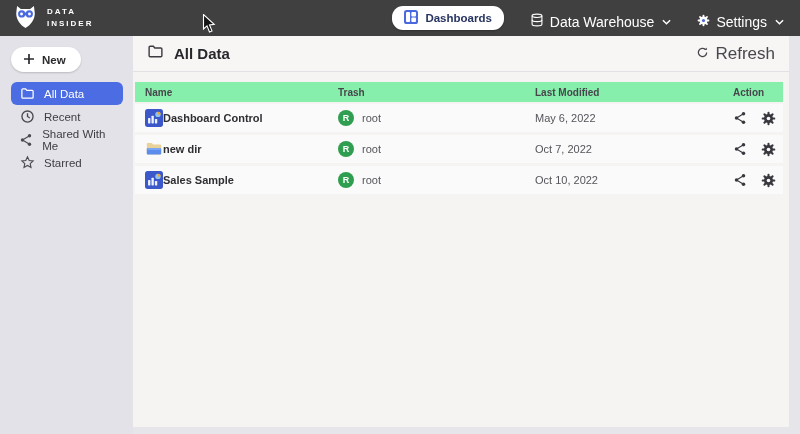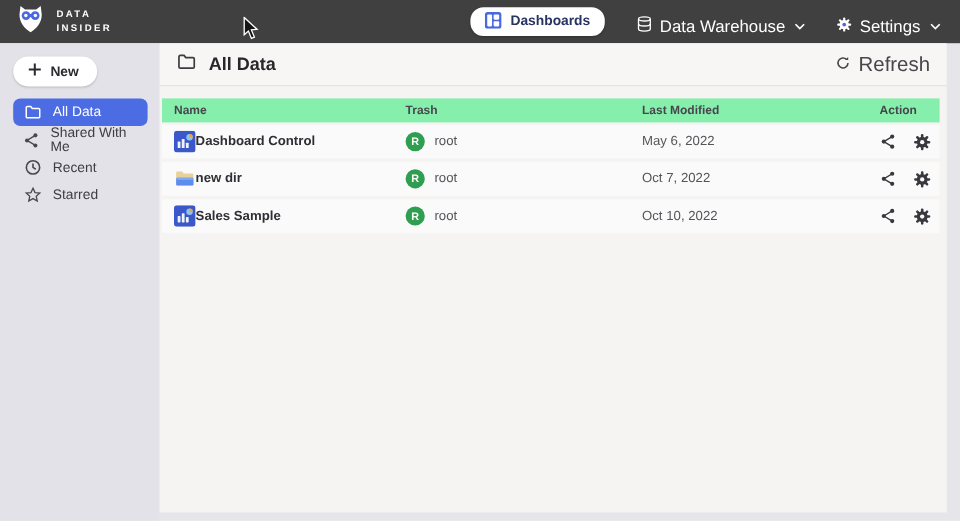--- a/index.html
+++ b/index.html
@@ -152,38 +152,38 @@
           <span class="ic">
             <svg viewBox="0 0 24 24" width="15" height="15" fill="none" stroke="currentColor" stroke-width="2">
               <path d="M3 6 a1.5 1.5 0 0 1 1.5-1.5 H9 l2 2.5 h8.5 A1.5 1.5 0 0 1 21 8.5 V18 a1.5 1.5 0 0 1-1.5 1.5 h-15 A1.5 1.5 0 0 1 3 18 Z"></path>
             </svg>
           </span>
           <span>All Data</span>
         </div>
 
         <div class="side-item">
           <span class="ic">
+            <svg viewBox="0 0 20 20" width="15" height="15" fill="none" stroke="currentColor" stroke-width="1.8">
+              <circle cx="10" cy="10" r="7.4"></circle>
+                <path d="M10 5.6 V10 l3.1 2"></path>
+            </svg>
+          </span>
+          <span>Recent</span>
+        </div>
+
+        <div class="side-item">
+          <span class="ic">
             <svg viewBox="0 0 20 20" width="14" height="14" fill="currentColor">
               <circle cx="15" cy="4" r="2.4"></circle>
                 <circle cx="5" cy="10" r="2.4"></circle>
                 <circle cx="15" cy="16" r="2.4"></circle>
               <path d="M5 10 L15 4 M5 10 L15 16" stroke="currentColor" stroke-width="1.6" fill="none"></path>
             </svg>
           </span>
           <span>Shared With Me</span>
-        </div>
-
-        <div class="side-item">
-          <span class="ic">
-            <svg viewBox="0 0 20 20" width="15" height="15" fill="none" stroke="currentColor" stroke-width="1.8">
-              <circle cx="10" cy="10" r="7.4"></circle>
-                <path d="M10 5.6 V10 l3.1 2"></path>
-            </svg>
-          </span>
-          <span>Recent</span>
         </div>
 
         <div class="side-item">
           <span class="ic">
             <svg viewBox="0 0 24 24" width="15" height="15" fill="none" stroke="currentColor" stroke-width="1.8">
               <path d="M12 3 l2.7 5.8 6.3.7 -4.7 4.3 1.3 6.2 -5.6-3.2 -5.6 3.2 1.3-6.2 L3 9.5 l6.3-.7 Z"></path>
             </svg>
           </span>
           <span>Starred</span>
         </div>

